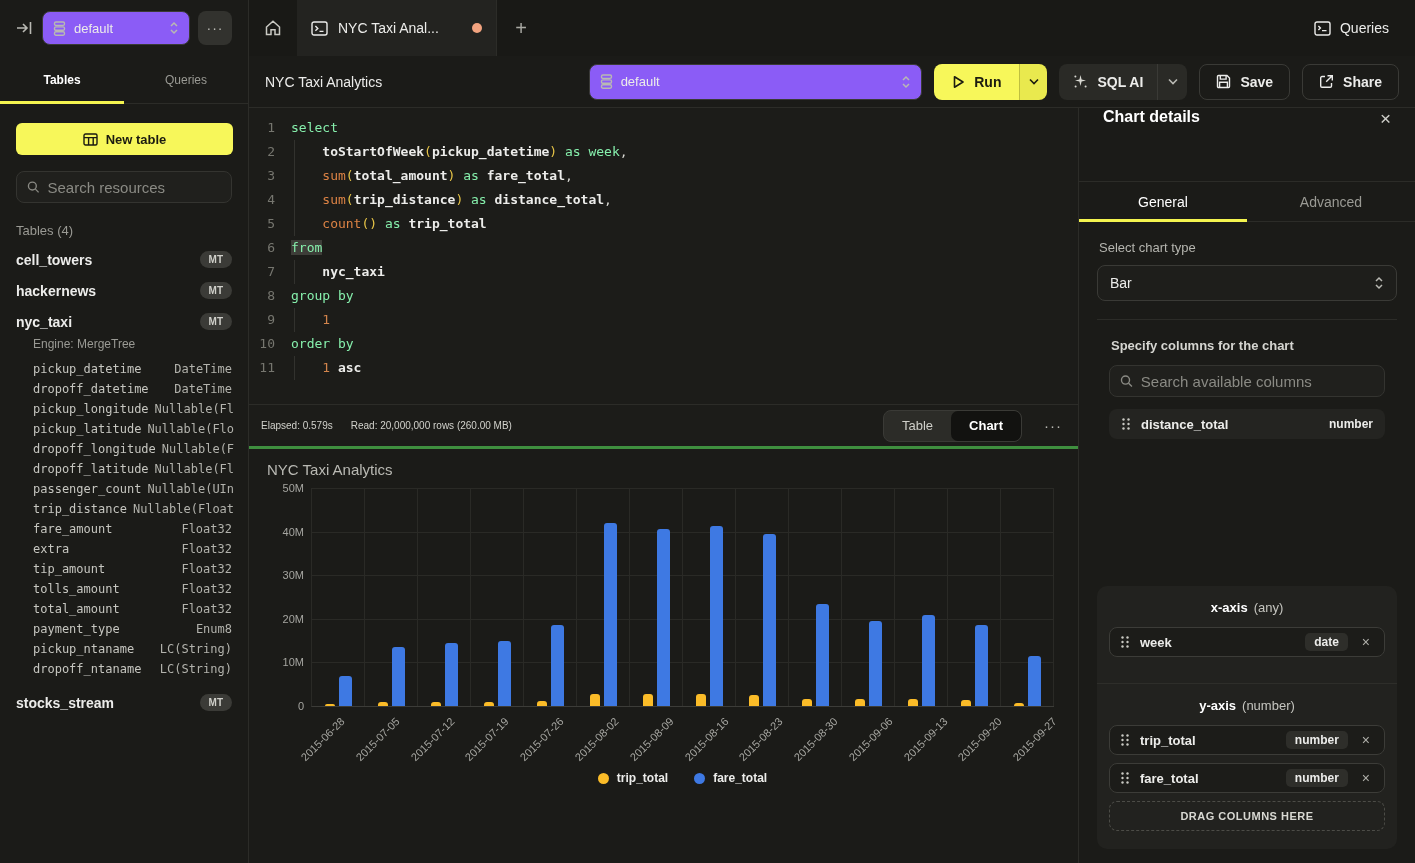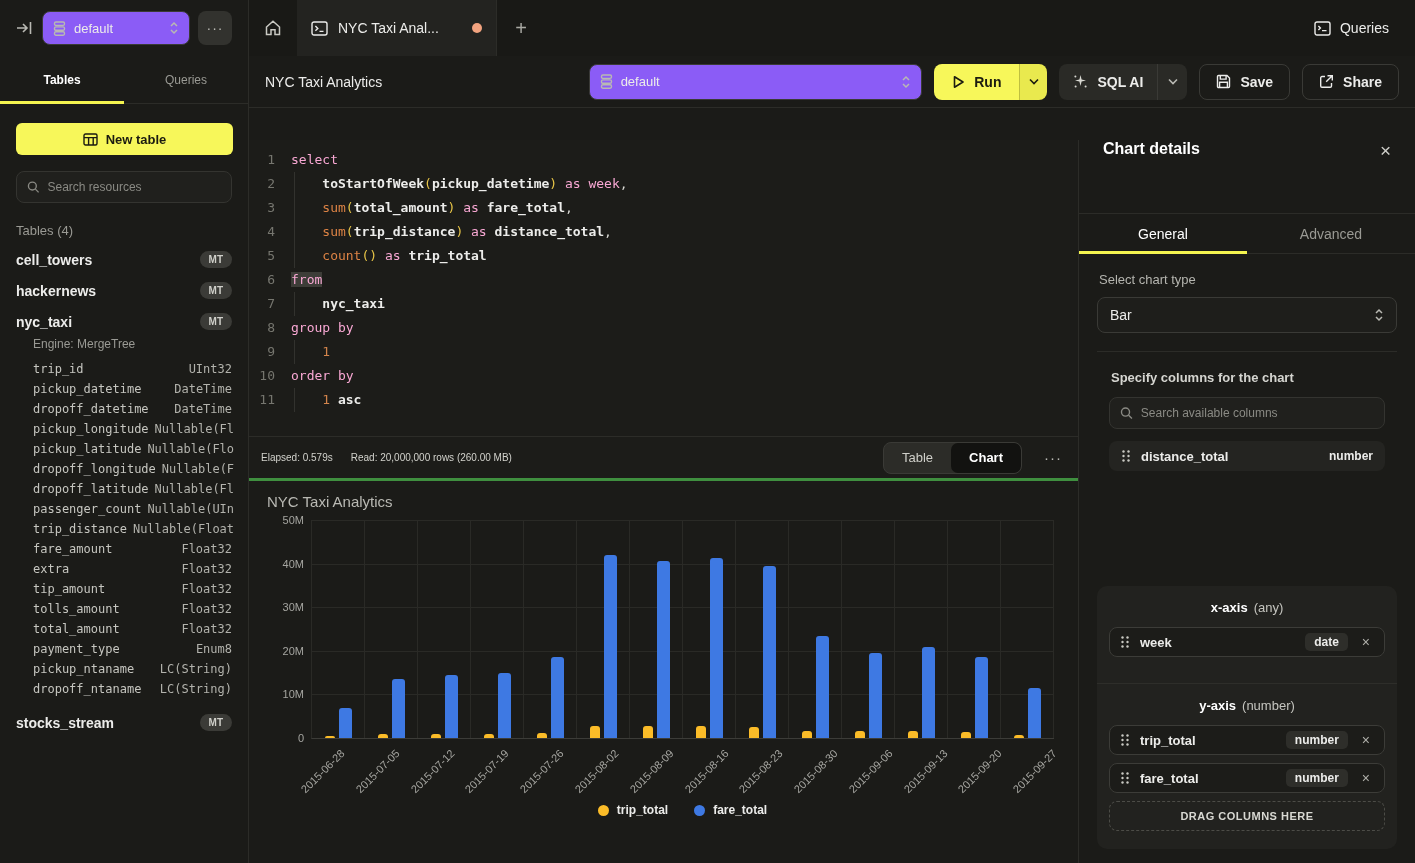--- a/index.html
+++ b/index.html
@@ -28,55 +28,55 @@
 
   
   .sidebar { width:249px; flex:none; background:#1b1b18; border-right:1px solid #2c2c28; display:flex; flex-direction:column; }
   .side-tabs { height:48px; display:flex; flex:none; border-bottom:1px solid #2c2c28; }
   .side-tab { flex:1; display:flex; align-items:center; justify-content:center; font-size:12px; color:#9a9a94; position:relative; cursor:pointer; }
   .side-tab.active { color:#ffffff; font-weight:bold; }
   .side-tab.active::after { content:""; position:absolute; left:0; right:0; bottom:-1px; height:3px; background:#f4f44f; }
   .side-content { flex:1; overflow:hidden; padding:16px 0 0 0; }
   .new-table-btn { margin:3px 16px 0; width:217px; height:32px; border:none; border-radius:6px; background:#f7f75a; color:#1b1b10; font-weight:bold; font-size:13px; display:flex; align-items:center; justify-content:center; gap:8px; cursor:pointer; }
   .search-box { margin:16px 16px 0; height:32px; border:1px solid #343430; border-radius:8px; background:#20201d; display:flex; align-items:center; gap:8px; padding:0 10px; color:#8a8a84; }
-  .search-box input { background:none; border:none; outline:none; color:#d8d8d3; font-size:12px; width:100%; font-family:"Liberation Sans",sans-serif; }
+  .search-box input { background:none; border:none; outline:none; color:#d8d8d3; font-size:15px; width:100%; font-family:"Liberation Sans",sans-serif; }
   .search-box input::placeholder { color:#8a8a84; }
   .tables-label { margin:20px 16px 6px; font-size:13px; color:#9a9a94; }
   .table-row { display:flex; align-items:center; justify-content:space-between; padding:7px 16px; cursor:pointer; }
   .table-row .tname { font-size:14px; font-weight:bold; color:#ececea; }
   .mt-badge { background:#3b3b37; color:#cfcfc9; font-size:10px; font-weight:bold; border-radius:10px; padding:3px 9px; }
   .engine-line { font-size:12px; color:#9a9a94; padding:0 16px 8px 33px; }
   .col-row { display:flex; justify-content:space-between; padding:1.5px 16px 1.5px 33px; font-family:"DejaVu Sans Mono", monospace; font-size:12px; line-height:17px; }
   .col-row .cn { color:#c6c6c0; white-space:nowrap; }
   .col-row .ct { color:#b2b2ac; white-space:nowrap; margin-left:6px; }
   .gap8 { height:8px; }
 
   
-  .maincol-wrap { flex:1; display:flex; flex-direction:column; min-width:0;gap:32px; }
+  .maincol-wrap { flex:1; display:flex; flex-direction:column; min-width:0; }
   .toolbar { height:52px; flex:none; display:flex; align-items:center; padding:0 16px; gap:12px; border-bottom:1px solid #2c2c28; background:#1b1b18; }
   .toolbar .page-title { font-size:14px; color:#ececea; flex:1; }
   .tb-select { width:166px; height:36px; }
   .run-btn { height:36px; display:flex; border-radius:8px; overflow:hidden; cursor:pointer; }
   .run-main { background:#f7f75a; color:#1c1c10; font-weight:bold; font-size:14px; display:flex; align-items:center; gap:9px; padding:0 18px; }
   .run-arrow { background:#e9e94e; width:28px; display:flex; align-items:center; justify-content:center; color:#1c1c10; border-left:1px solid rgba(0,0,0,.18); }
   .sqlai-btn { height:36px; background:#2a2a26; border-radius:8px; display:flex; align-items:center; overflow:hidden; cursor:pointer; }
   .sqlai-main { display:flex; align-items:center; gap:9px; padding:0 14px; color:#ececea; font-weight:bold; font-size:14px; }
   .sqlai-arrow { width:30px; align-self:stretch; display:flex; align-items:center; justify-content:center; color:#b9b9b3; border-left:1px solid #3a3a36; }
   .ghost-btn { height:36px; border:1px solid #3a3a36; background:transparent; border-radius:8px; color:#ececea; font-weight:bold; font-size:14px; display:flex; align-items:center; gap:9px; padding:0 16px; cursor:pointer; }
 
   .content-row { flex:1; display:flex; min-height:0; }
   .maincol { width:829px; flex:none; display:flex; flex-direction:column; min-height:0; background:#1c1c19; }
 
   
   .editor { height:296px; flex:none; overflow:hidden; padding-top:8px; font-family:"DejaVu Sans Mono", monospace; font-size:13px; }
   .eline { display:flex; line-height:24px; white-space:pre; }
   .gutter { width:42px; flex:none; text-align:right; padding-right:16px; color:#76766f; user-select:none; }
   .ecode { position:relative; padding-left:0; }
   .ecode.ind::before { content:""; position:absolute; left:3px; top:0; bottom:0; width:1px; background:#32322e; }
-  .tk-k { color:#f9a8d4; }
+  .tk-k { color:#86efac; }
   .tk-f { color:#dd8345; }
   .tk-p { color:#e8c547; }
   .tk-n { color:#d2844c; }
   .tk-i { color:#ececea; font-weight:bold; }
   .tk-t { color:#d8d8d3; }
   .tk-hl { background:#3d3d38; }
 
   
   .results-bar { height:42px; flex:none; border-top:1px solid #2c2c28; display:flex; align-items:center; padding:0 12px; gap:18px; background:#1c1c19; }
   .results-search { width:240px; margin:0; flex:none; }
@@ -221,24 +221,20 @@
             <div class="table-row">
               <span class="tname">hackernews</span>
               <span class="mt-badge">MT</span>
             </div>
             <div class="table-row">
               <span class="tname">nyc_taxi</span>
               <span class="mt-badge">MT</span>
             </div>
             <div class="engine-line">Engine: MergeTree</div>
             <div class="col-row">
-              <span class="cn">trip_id</span>
-              <span class="ct">UInt32</span>
-            </div>
-            <div class="col-row">
               <span class="cn">pickup_datetime</span>
               <span class="ct">DateTime</span>
             </div>
             <div class="col-row">
               <span class="cn">dropoff_datetime</span>
               <span class="ct">DateTime</span>
             </div>
             <div class="col-row">
               <span class="cn">pickup_longitude</span>
               <span class="ct">Nullable(Fl</span>

